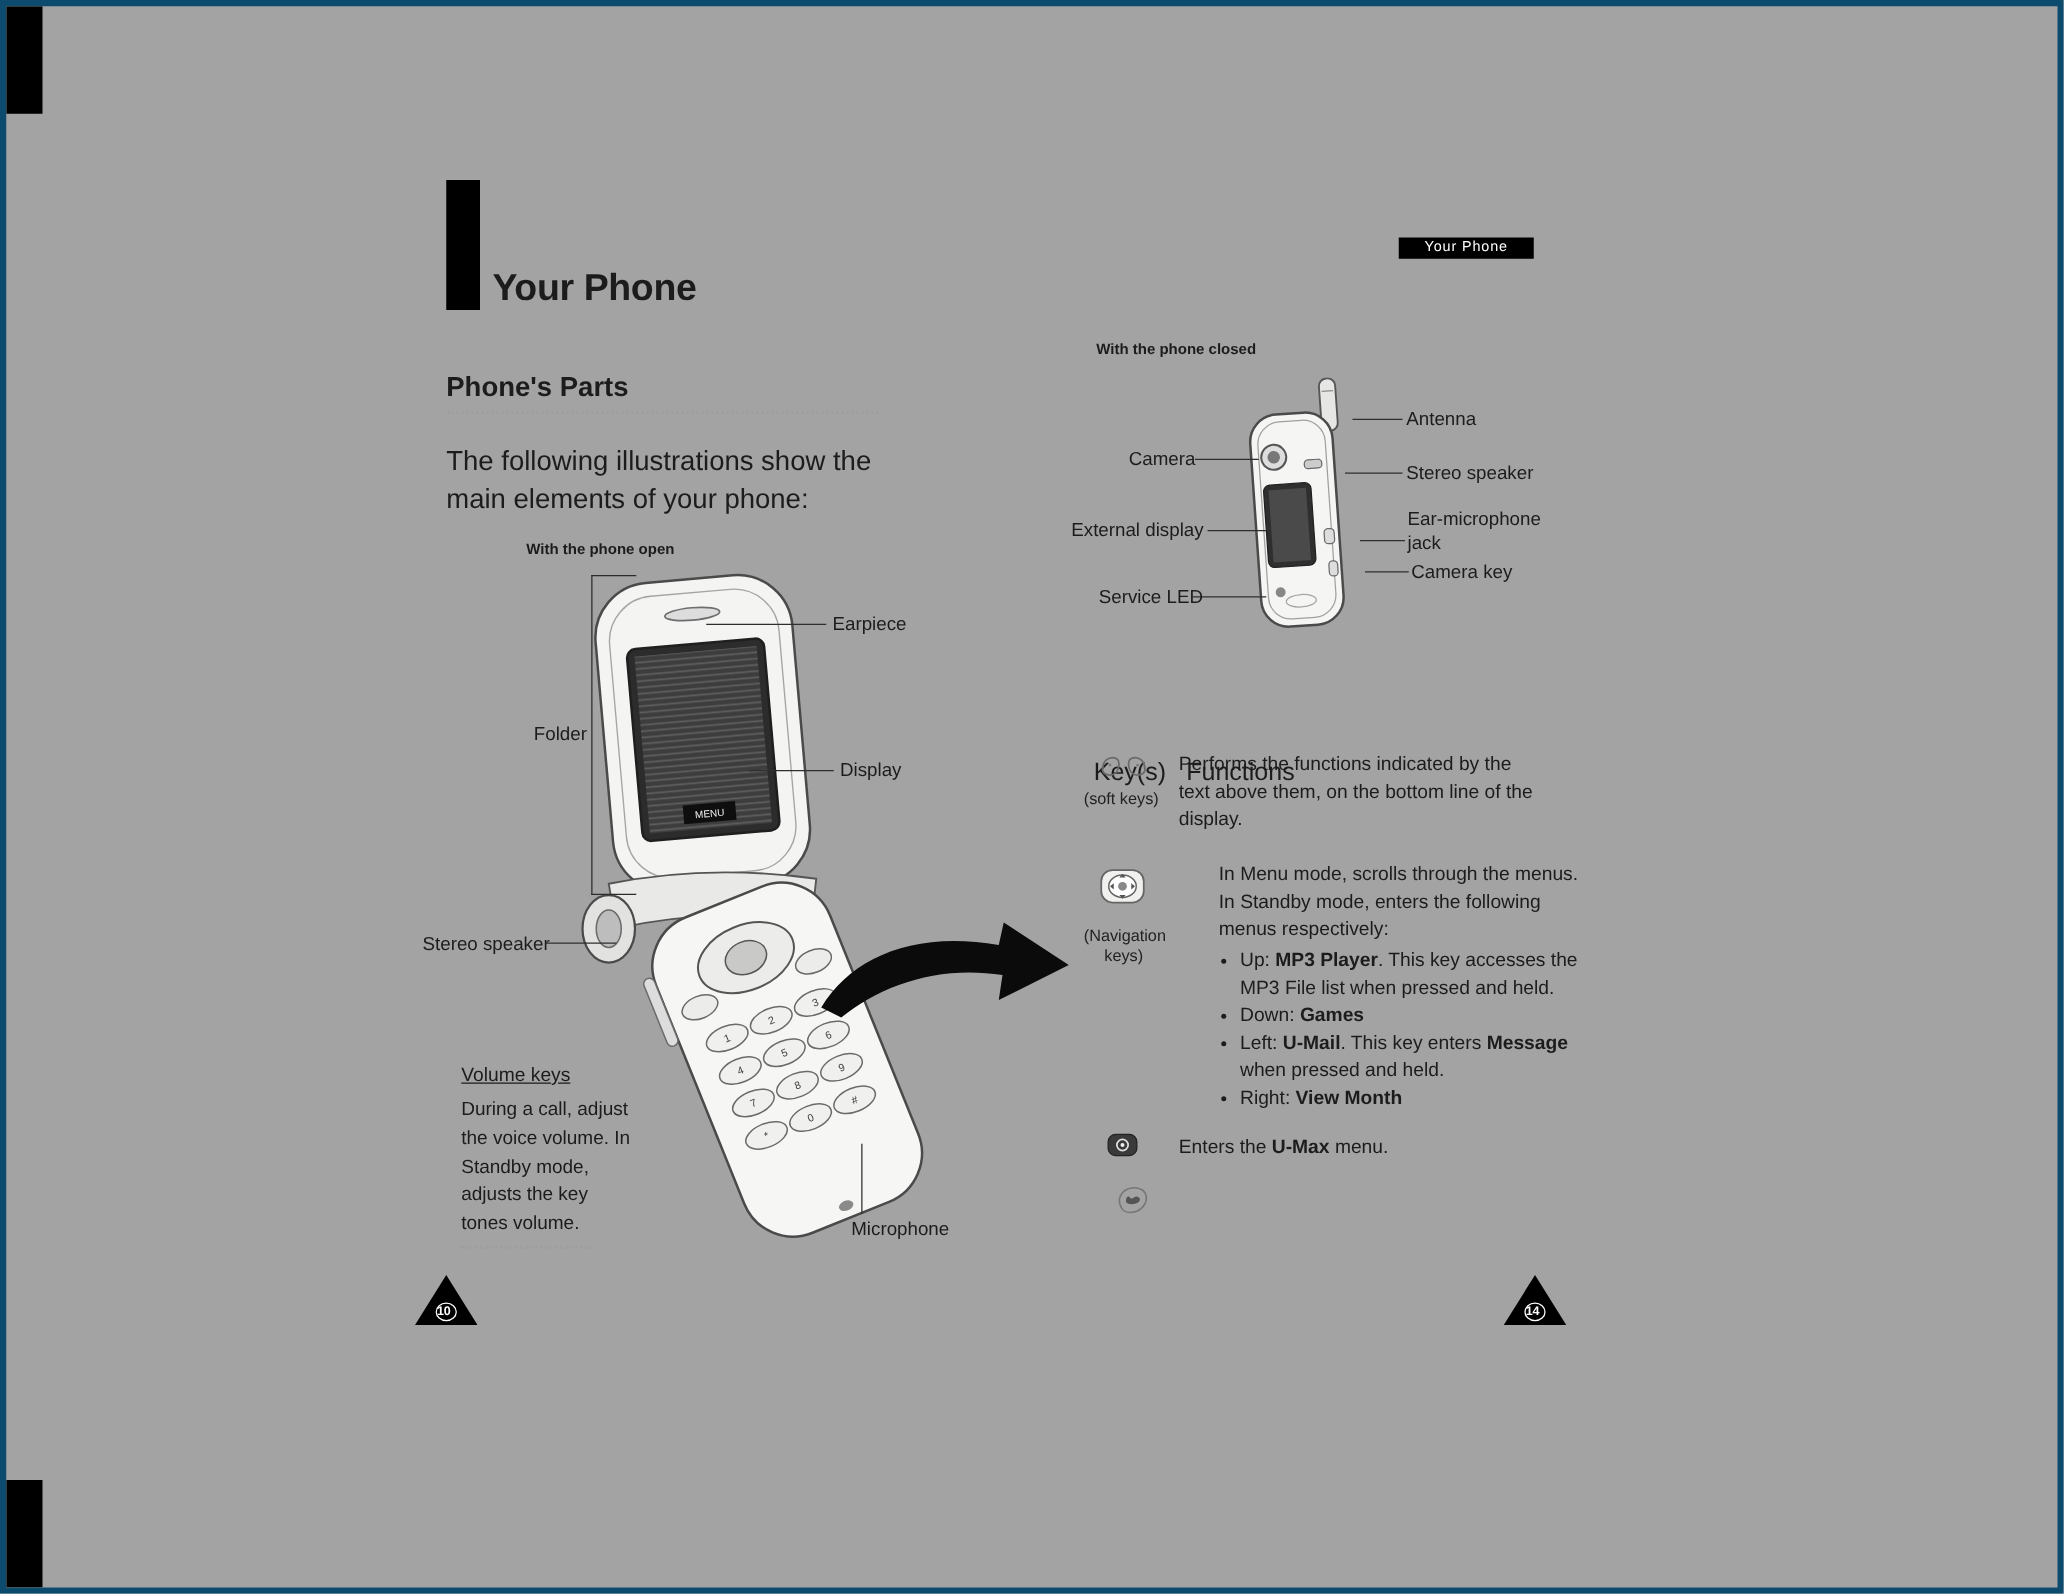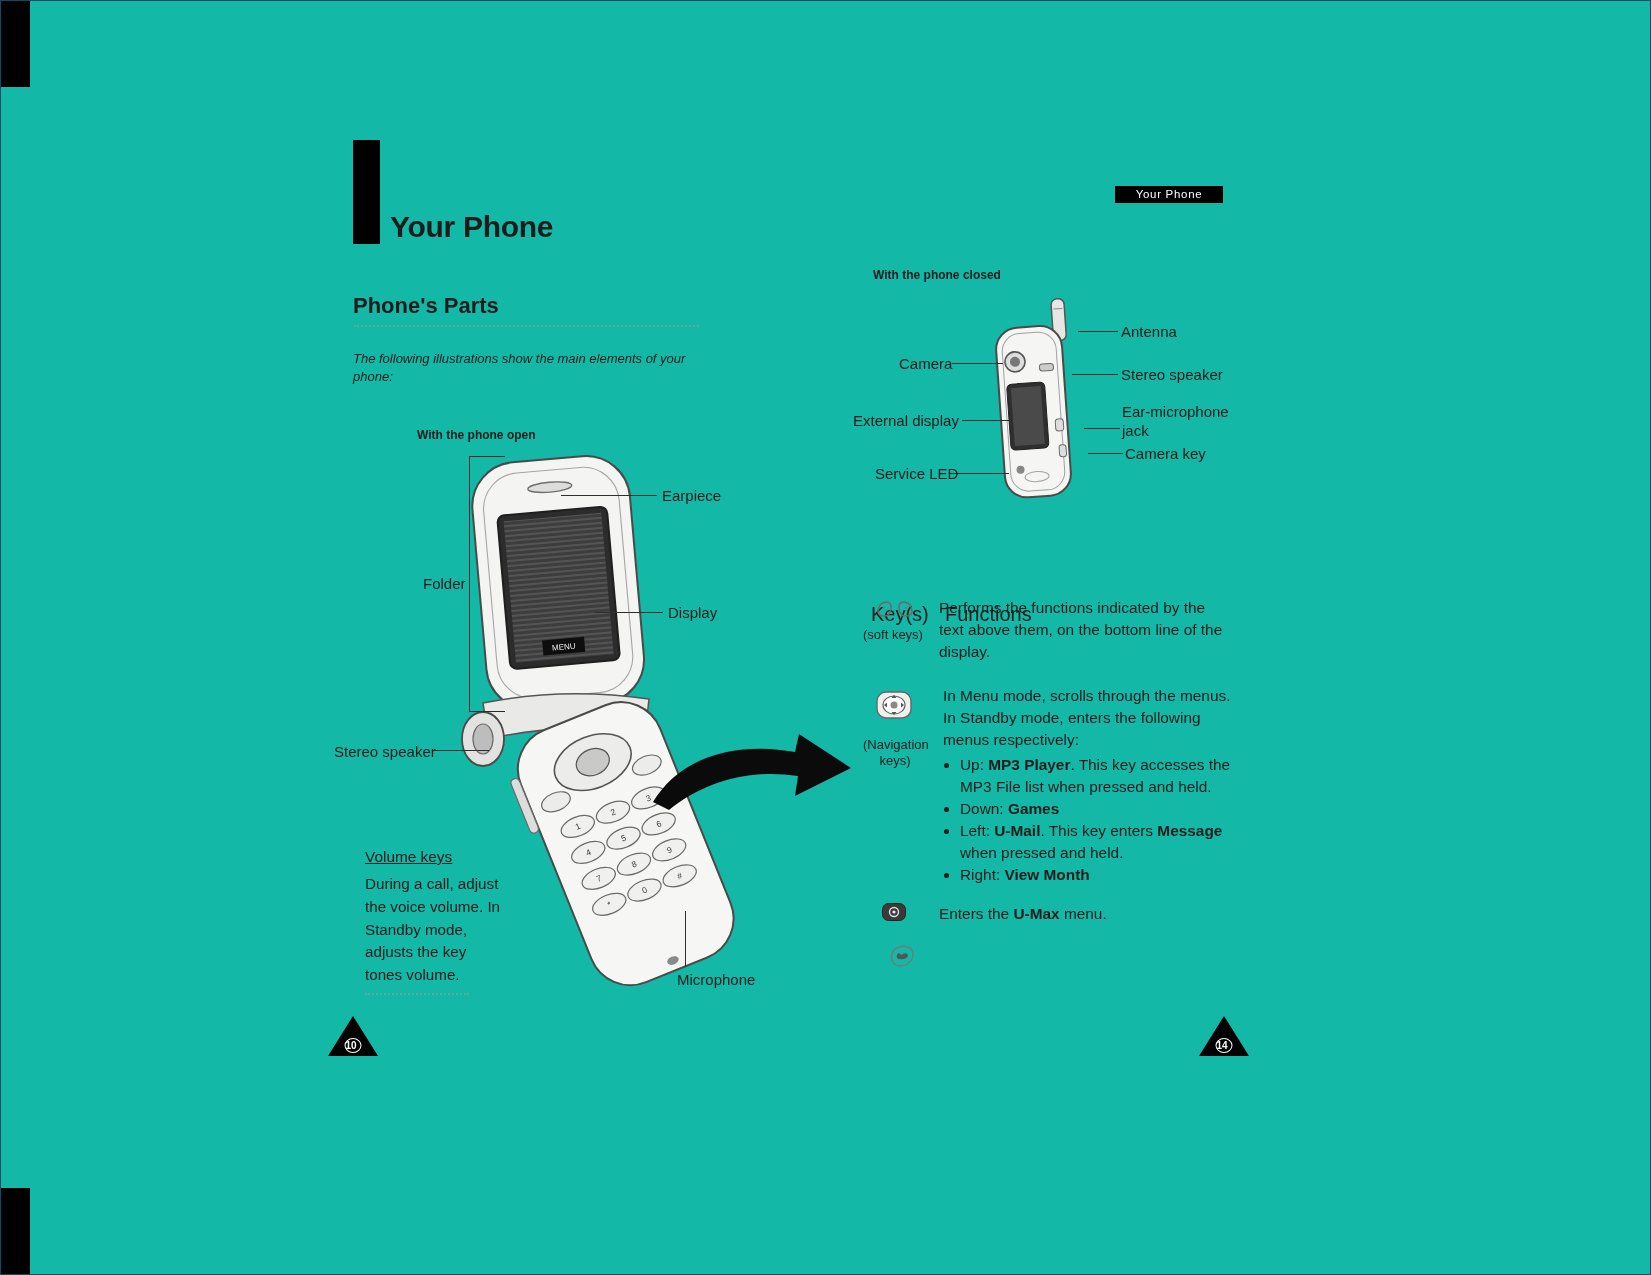--- a/index.html
+++ b/index.html
@@ -1,32 +1,32 @@
 <!DOCTYPE html>
 <html><head>
 <meta charset="utf-8">
 <style>
   * { margin:0; padding:0; box-sizing:border-box; }
   html,body { background:#ffffff; }
   .page {
-    position:relative; width:1651px; height:1275px; background:#14b8a6;
+    position:relative; width:1651px; height:1275px; background:#a3a3a3;
     font-family:"Liberation Sans", sans-serif; color:#1c1c1c;
-    border:1px solid #0c4a6e; overflow:hidden;
+    border:5px solid #0c4a6e; overflow:hidden;
   }
   .abs { position:absolute; }
   .corner-bar { position:absolute; left:0; width:29px; height:86px; background:#000; }
   .header-tab {
     position:absolute; background:#000; color:#fff; font-size:11.5px;
     text-align:center; line-height:17px; letter-spacing:0.7px;
   }
   .title-glyph { position:absolute; background:#000; }
   .page-title { position:absolute; font-size:30px; font-weight:bold; letter-spacing:-0.3px; }
   .section-title { position:absolute; font-size:22px; font-weight:bold; }
   .dots { position:absolute; border-bottom:2px dotted #9b9b9b; opacity:0.55; }
-  .body-text { position:absolute; font-size:13px; line-height:1.38;font-style:italic; }
+  .body-text { position:absolute; font-size:22px; line-height:1.38; }
   .bold-head { position:absolute; font-size:12px; font-weight:bold; }
   .lbl { position:absolute; font-size:15px; white-space:nowrap; }
   .lbl.wrap { white-space:pre-line; line-height:1.25; }
   .hline { position:absolute; height:1.4px; background:#2f2f2f; }
   .vline { position:absolute; width:1.4px; background:#2f2f2f; }
   .bracket {
     position:absolute; border-left:1.6px solid #2c2c2c;
     border-top:1.6px solid #2c2c2c; border-bottom:1.6px solid #2c2c2c;
   }
   .underline { text-decoration:underline; }
@@ -211,21 +211,21 @@
     <rect x="4" y="3" width="34" height="26" rx="9" fill="#f0f0ee" stroke="#666" stroke-width="1.4"></rect>
     <ellipse cx="21" cy="16" rx="11" ry="9" fill="#fff" stroke="#666" stroke-width="1.2"></ellipse>
     <circle cx="21" cy="16" r="3.5" fill="#888"></circle>
     <path d="M21,6 l2.5,3 h-5 Z" fill="#555"></path>
     <path d="M21,26 l2.5,-3 h-5 Z" fill="#555"></path>
     <path d="M11,16 l3,-2.5 v5 Z" fill="#555"></path>
     <path d="M31,16 l-3,-2.5 v5 Z" fill="#555"></path>
   </svg>
   <div class="caption center" style="left:862px; top:736px; width:64px;">(Navigation
 keys)</div>
-  <div class="fn-text" style="left:942px; top:684px; width:292px;">
+  <div class="fn-text" style="left:970px; top:684px; width:292px;">
     <span>In Menu mode, scrolls through the menus. In Standby mode, enters the following menus respectively:</span>
     <ul class="fn-bullets">
       <li><span>Up: </span><span class="b">MP3 Player</span><span>. This key accesses the MP3 File list when pressed and held.</span></li>
       <li><span>Down: </span><span class="b">Games</span><span></span></li>
       <li><span>Left: </span><span class="b">U-Mail</span><span>. This key enters </span><span class="b">Message</span><span> when pressed and held.</span></li>
       <li><span>Right: </span><span class="b">View Month</span><span></span></li>
     </ul>
   </div>
 
   <svg class="abs" style="left:880px; top:901px;" width="26" height="20" viewBox="0 0 26 20">

